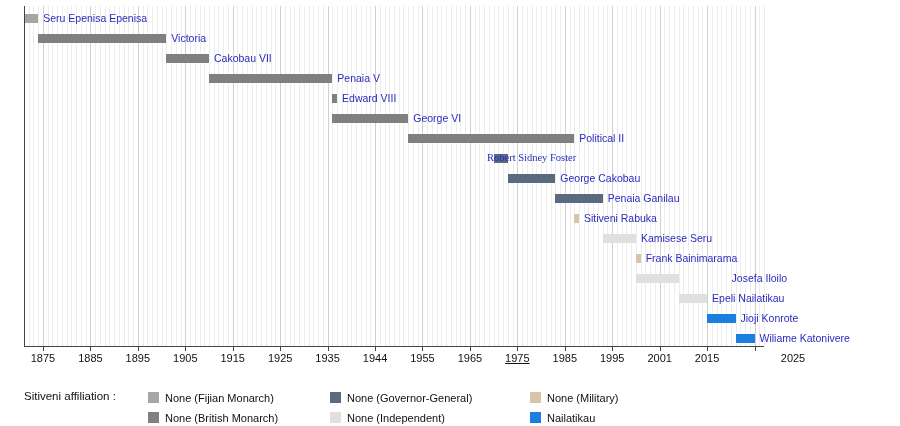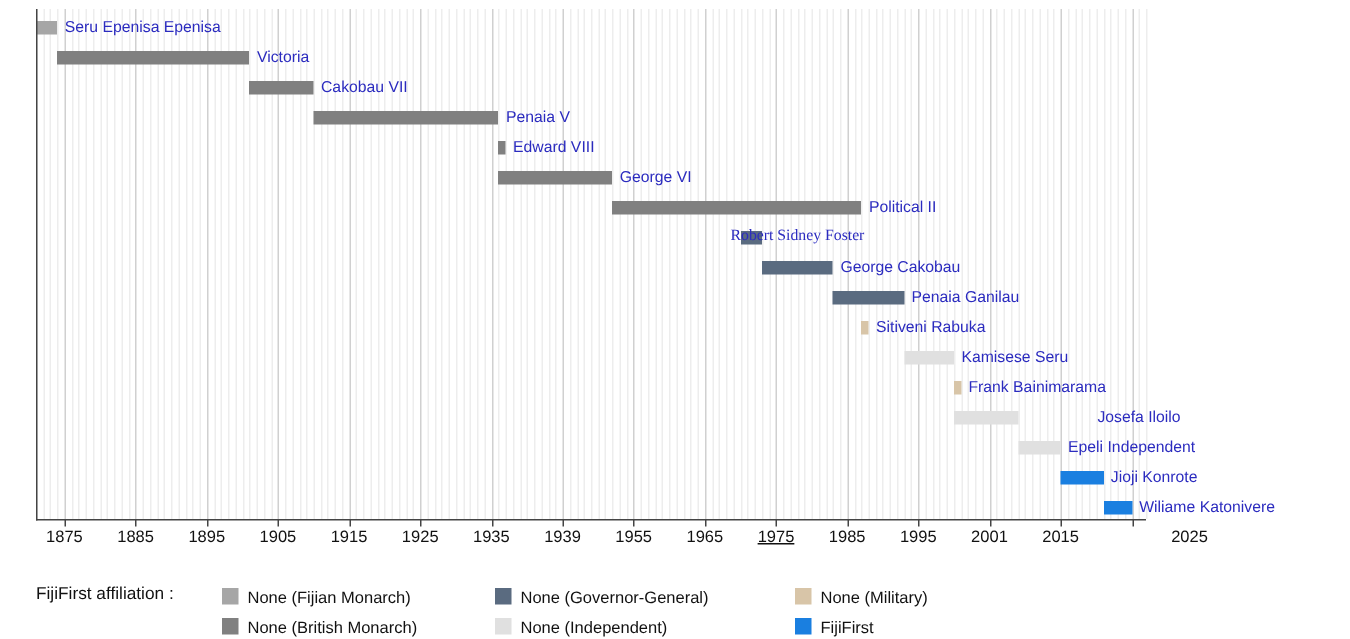--- a/index.html
+++ b/index.html
@@ -297,21 +297,21 @@
       <div class="bar-label" style="left: 583.718px; top: 186.5px;">Penaia Ganilau</div>
       <div class="bar" title="Sitiveni Rabuka" style="left: 550.256px; top: 207.5px; width: 4.74359px; background: rgb(216, 197, 168);"></div>
       <div class="bar-label" style="left: 560px; top: 206.5px;">Sitiveni Rabuka</div>
       <div class="bar" title="Kamisese Mara" style="left: 578.718px; top: 227.5px; width: 33.2051px; background: rgb(224, 224, 224);"></div>
       <div class="bar-label" style="left: 616.923px; top: 226.5px;">Kamisese Seru</div>
       <div class="bar" title="Frank Bainimarama" style="left: 611.923px; top: 247.5px; width: 4.74359px; background: rgb(216, 197, 168);"></div>
       <div class="bar-label" style="left: 621.667px; top: 246.5px;">Frank Bainimarama</div>
       <div class="bar" title="Josefa Iloilo" style="left: 611.923px; top: 267.5px; width: 42.6923px; background: rgb(224, 224, 224);"></div>
       <div class="bar-label" style="left: 659.615px; top: 266.5px; margin-left: 48px;">Josefa Iloilo</div>
       <div class="bar" title="Epeli Nailatikau" style="left: 654.615px; top: 287.5px; width: 28.4615px; background: rgb(224, 224, 224);"></div>
-      <div class="bar-label" style="left: 688.077px; top: 286.5px;">Epeli Independent</div>
+      <div class="bar-label" style="left: 688.077px; top: 286.5px;">Epeli Nailatikau</div>
       <div class="bar" title="Jioji Konrote" style="left: 683.077px; top: 307.5px; width: 28.4615px; background: rgb(26, 127, 224);"></div>
       <div class="bar-label" style="left: 716.538px; top: 306.5px;">Jioji Konrote</div>
       <div class="bar" title="Wiliame Katonivere" style="left: 711.538px; top: 327.5px; width: 18.9744px; background: rgb(26, 127, 224);"></div>
       <div class="bar-label" style="left: 735.513px; top: 326.5px;">Wiliame Katonivere</div>
     </div>
   <div class="axis-left"></div>
   <div class="axis-line"></div>
   <div id="ticks">
       <div class="tick" style="left: 42.9744px;"></div>
       <div class="tick-label" style="left: 42.9744px;">1875</div>
@@ -321,43 +321,43 @@
       <div class="tick-label" style="left: 137.846px;">1895</div>
       <div class="tick" style="left: 185.282px;"></div>
       <div class="tick-label" style="left: 185.282px;">1905</div>
       <div class="tick" style="left: 232.718px;"></div>
       <div class="tick-label" style="left: 232.718px;">1915</div>
       <div class="tick" style="left: 280.154px;"></div>
       <div class="tick-label" style="left: 280.154px;">1925</div>
       <div class="tick" style="left: 327.59px;"></div>
       <div class="tick-label" style="left: 327.59px;">1935</div>
       <div class="tick" style="left: 375.026px;"></div>
-      <div class="tick-label" style="left: 375.026px;">1939</div>
+      <div class="tick-label" style="left: 375.026px;">1944</div>
       <div class="tick" style="left: 422.462px;"></div>
       <div class="tick-label" style="left: 422.462px;">1955</div>
       <div class="tick" style="left: 469.897px;"></div>
       <div class="tick-label" style="left: 469.897px;">1965</div>
       <div class="tick" style="left: 517.333px;"></div>
       <div class="tick-label" style="left: 517.333px; text-decoration: underline;">1975</div>
       <div class="tick" style="left: 564.769px;"></div>
       <div class="tick-label" style="left: 564.769px;">1985</div>
       <div class="tick" style="left: 612.205px;"></div>
       <div class="tick-label" style="left: 612.205px;">1995</div>
       <div class="tick" style="left: 659.641px;"></div>
       <div class="tick-label" style="left: 659.641px;">2001</div>
       <div class="tick" style="left: 707.077px;"></div>
       <div class="tick-label" style="left: 707.077px;">2015</div>
       <div class="tick" style="left: 754.513px;"></div>
       <div class="tick-label" style="left: 793px;">2025</div>
     </div>
 </div>
 
 <div class="legend">
-  <div class="legend-title">FijiFirst affiliation :</div>
+  <div class="legend-title">Sitiveni affiliation :</div>
   <div id="legend-items">
       <div class="legend-item" style="left: 148px; top: 22px;"><span class="legend-swatch" style="background: rgb(166, 166, 166);"></span><span class="legend-text">None (Fijian Monarch)</span></div>
       <div class="legend-item" style="left: 148px; top: 42px;"><span class="legend-swatch" style="background: rgb(128, 128, 128);"></span><span class="legend-text">None (British Monarch)</span></div>
       <div class="legend-item" style="left: 330px; top: 22px;"><span class="legend-swatch" style="background: rgb(90, 107, 128);"></span><span class="legend-text">None (Governor-General)</span></div>
       <div class="legend-item" style="left: 330px; top: 42px;"><span class="legend-swatch" style="background: rgb(224, 224, 224);"></span><span class="legend-text">None (Independent)</span></div>
       <div class="legend-item" style="left: 530px; top: 22px;"><span class="legend-swatch" style="background: rgb(216, 197, 168);"></span><span class="legend-text">None (Military)</span></div>
-      <div class="legend-item" style="left: 530px; top: 42px;"><span class="legend-swatch" style="background: rgb(26, 127, 224);"></span><span class="legend-text">FijiFirst</span></div>
+      <div class="legend-item" style="left: 530px; top: 42px;"><span class="legend-swatch" style="background: rgb(26, 127, 224);"></span><span class="legend-text">Nailatikau</span></div>
     </div>
 </div>
 
 </body></html>

